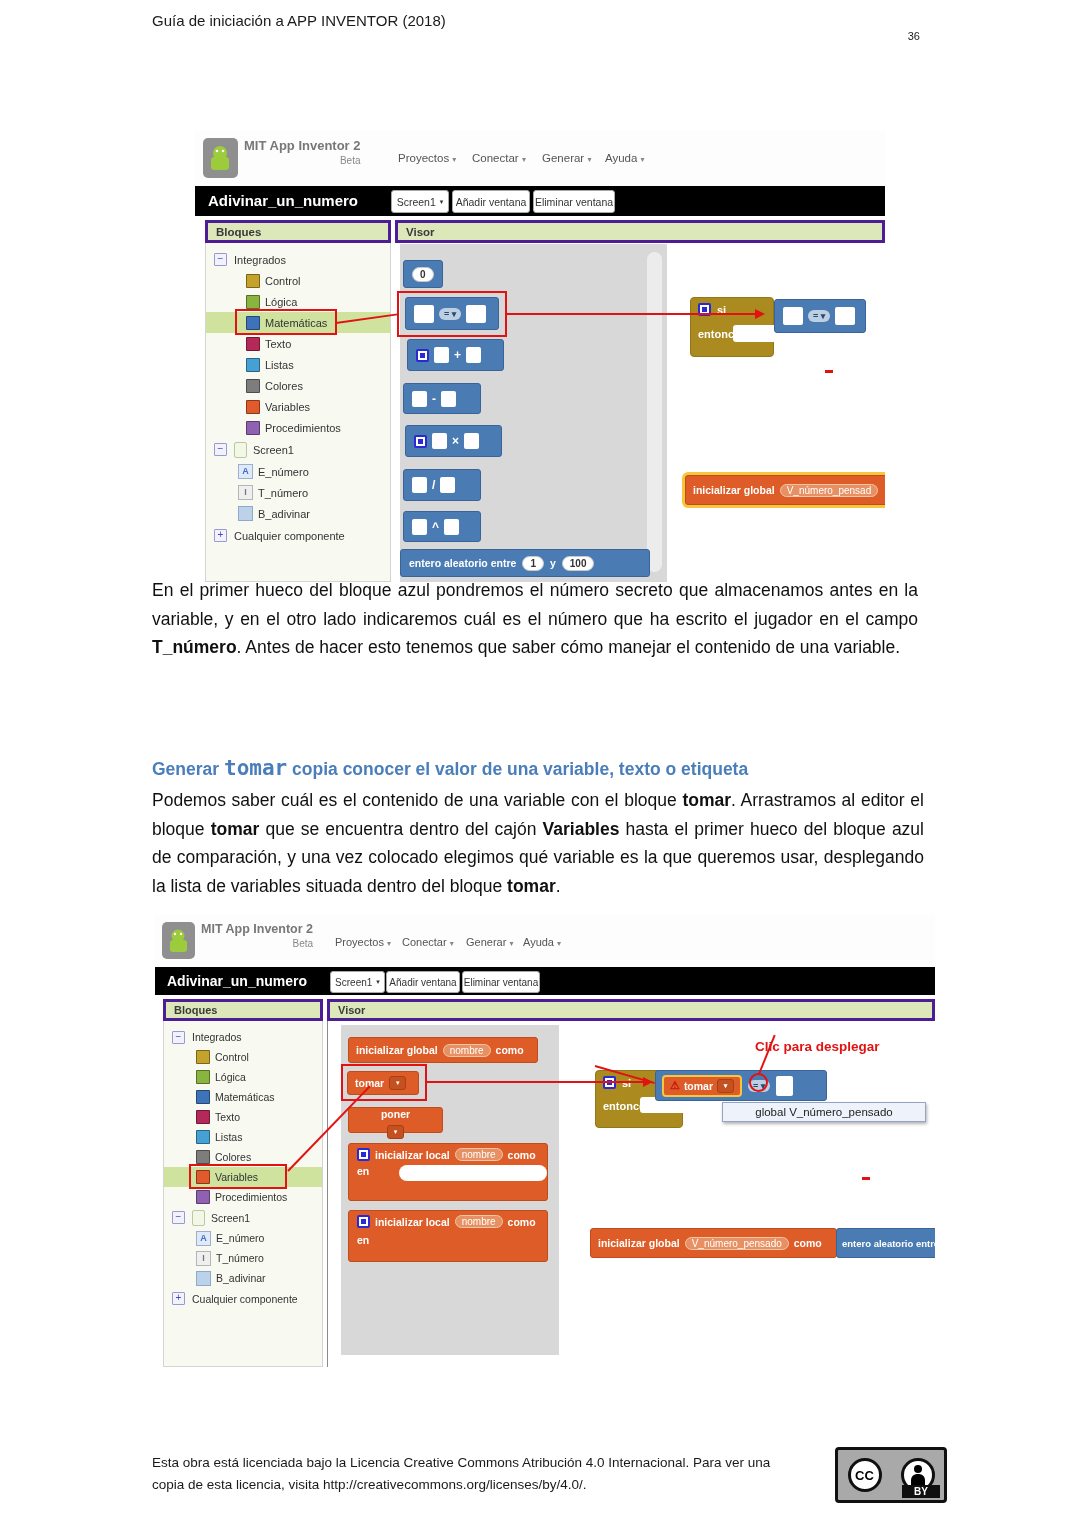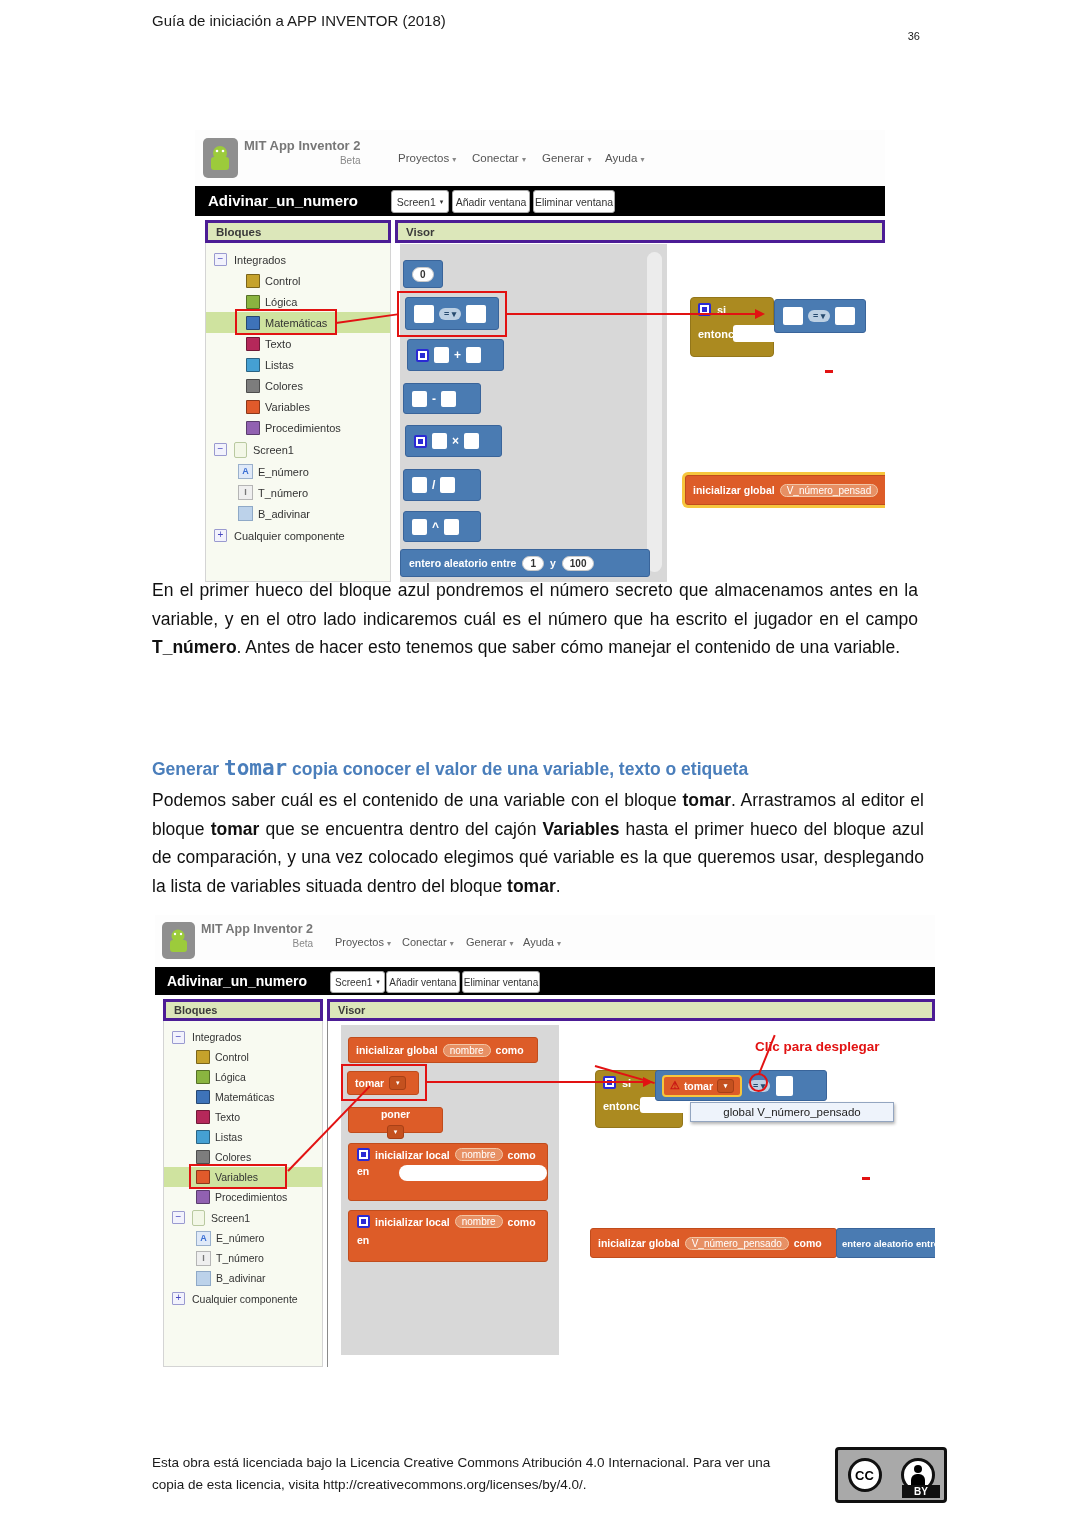--- a/index.html
+++ b/index.html
@@ -444,21 +444,21 @@
   <div class="bb" style="left:500px;top:155px;width:172px;height:31px;gap:6px;padding:0 6px;">
     <span class="tomar-sel">
         <span class="warn">⚠</span>
         <span class="btxt">tomar</span>
         <span class="oddbtn">▾</span>
       </span>
     <span class="eqp">= ▾</span>
     <span class="sock" style="width:17px;height:20px;"></span>
   </div>
 
-  <div class="ddmenu" style="left:535px;top:187px;width:204px;height:20px;">
+  <div class="ddmenu" style="left:567px;top:187px;width:204px;height:20px;">
     <span>global V_número_pensado</span>
   </div>
 
   <div class="rbox" style="left:34px;top:249px;width:98px;height:25px;"></div>
   <div class="rbox" style="left:186px;top:149px;width:86px;height:37px;"></div>
   <div class="rl" style="left:133px;top:255px;width:118px;transform:rotate(-46deg);"></div>
   <div class="rl" style="left:272px;top:166px;width:218px;"></div>
   <div class="rl" style="left:440px;top:150px;width:62px;transform:rotate(16deg);"></div>
   <div class="rarrow" style="left:488px;top:162px;"></div>
   <div class="rcirc" style="left:594px;top:158px;width:19px;height:19px;"></div>

